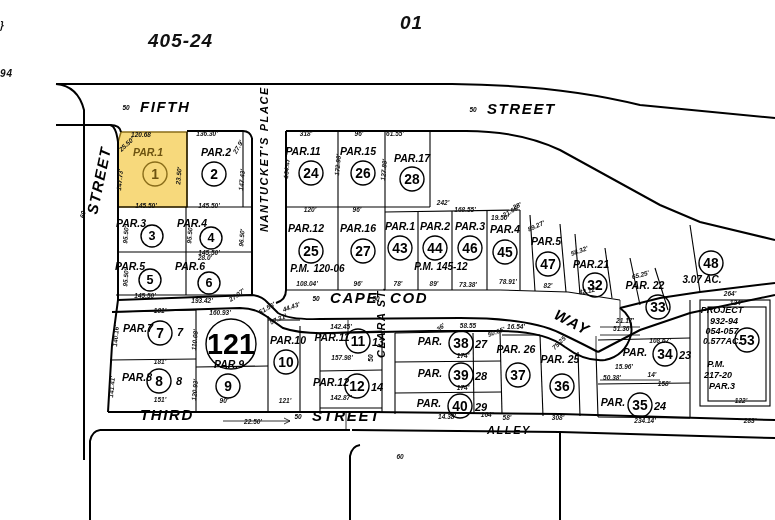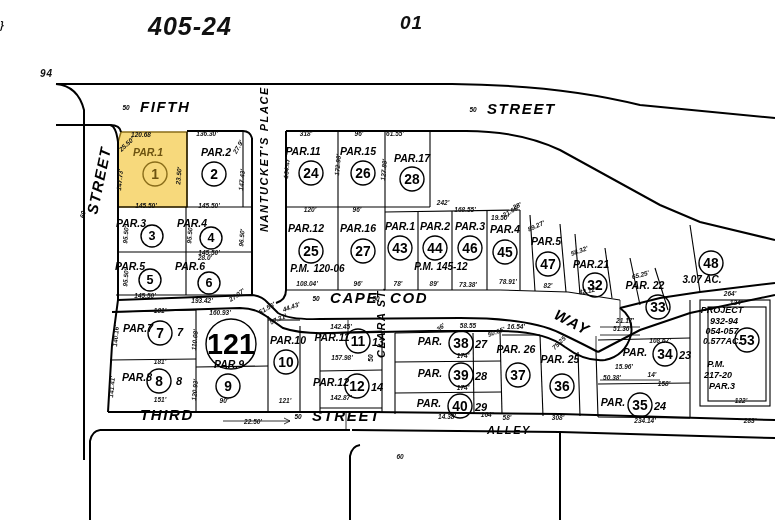--- a/index.html
+++ b/index.html
@@ -1,22 +1,22 @@
 <!DOCTYPE html>
 <html><head>
 <meta charset="utf-8">
 <style>
   html,body{margin:0;padding:0;background:#ffffff;}
   body{width:775px;height:520px;overflow:hidden;font-family:"Liberation Sans",sans-serif;color:#000;}
   #stage{position:relative;width:775px;height:520px;background:#fff;}
   #mapsvg{position:absolute;left:0;top:0;}
   .hdr{position:absolute;font-family:"Liberation Sans",sans-serif;font-style:italic;font-weight:700;letter-spacing:1px;color:#111;}
-  #book{left:148px;top:12px;font-size:25px;font-style:italic;}
+  #book{left:148px;top:30px;font-size:19px;font-style:italic;}
   #page{left:400px;top:12px;font-size:19px;}
-  #leftedge{left:0px;top:68px;font-size:10px;font-style:italic;font-weight:700;margin-left:40px;}
+  #leftedge{left:0px;top:68px;font-size:10px;font-style:italic;font-weight:700;}
   #corner{left:0px;top:20px;font-size:10px;font-weight:700;}
 </style>
 </head>
 <body>
 
 <div id="stage">
 
   <svg id="mapsvg" width="775" height="520" viewBox="0 0 775 520">
 
     <g>

